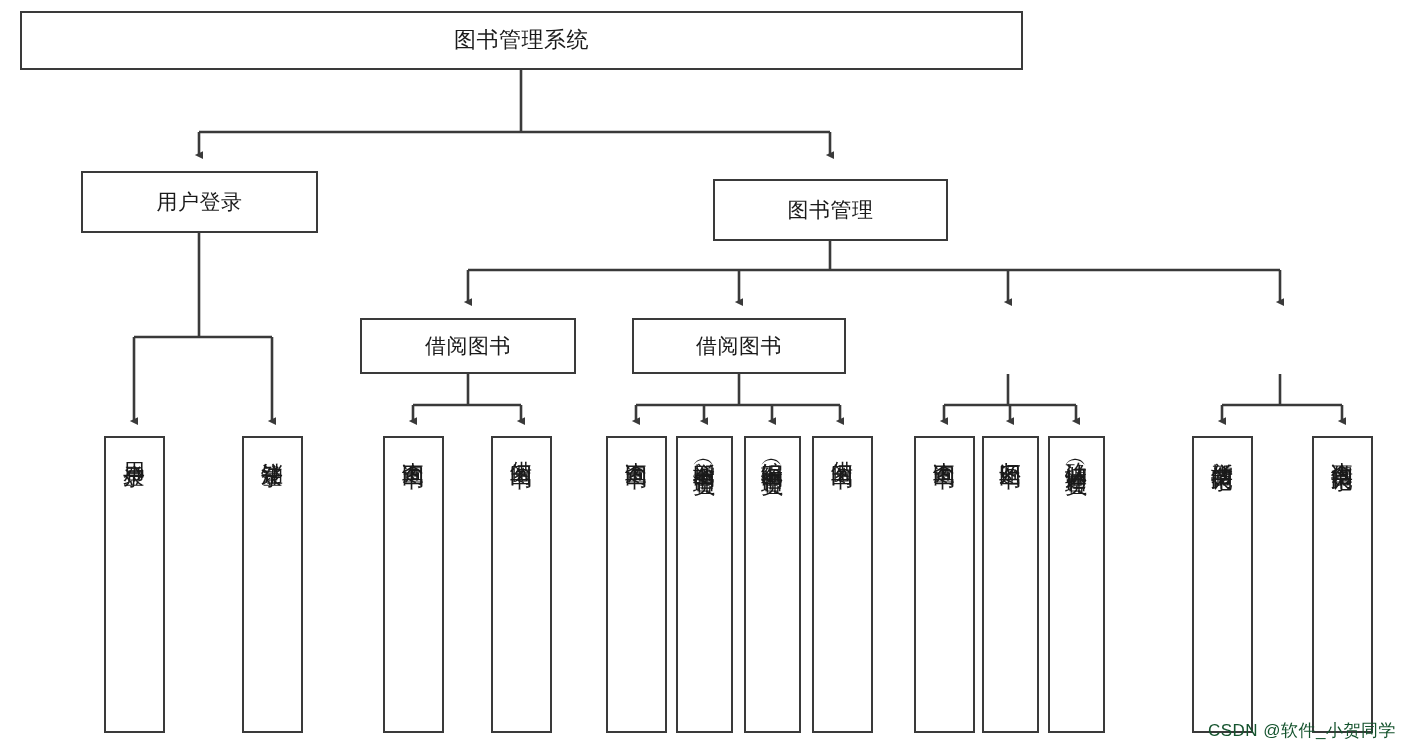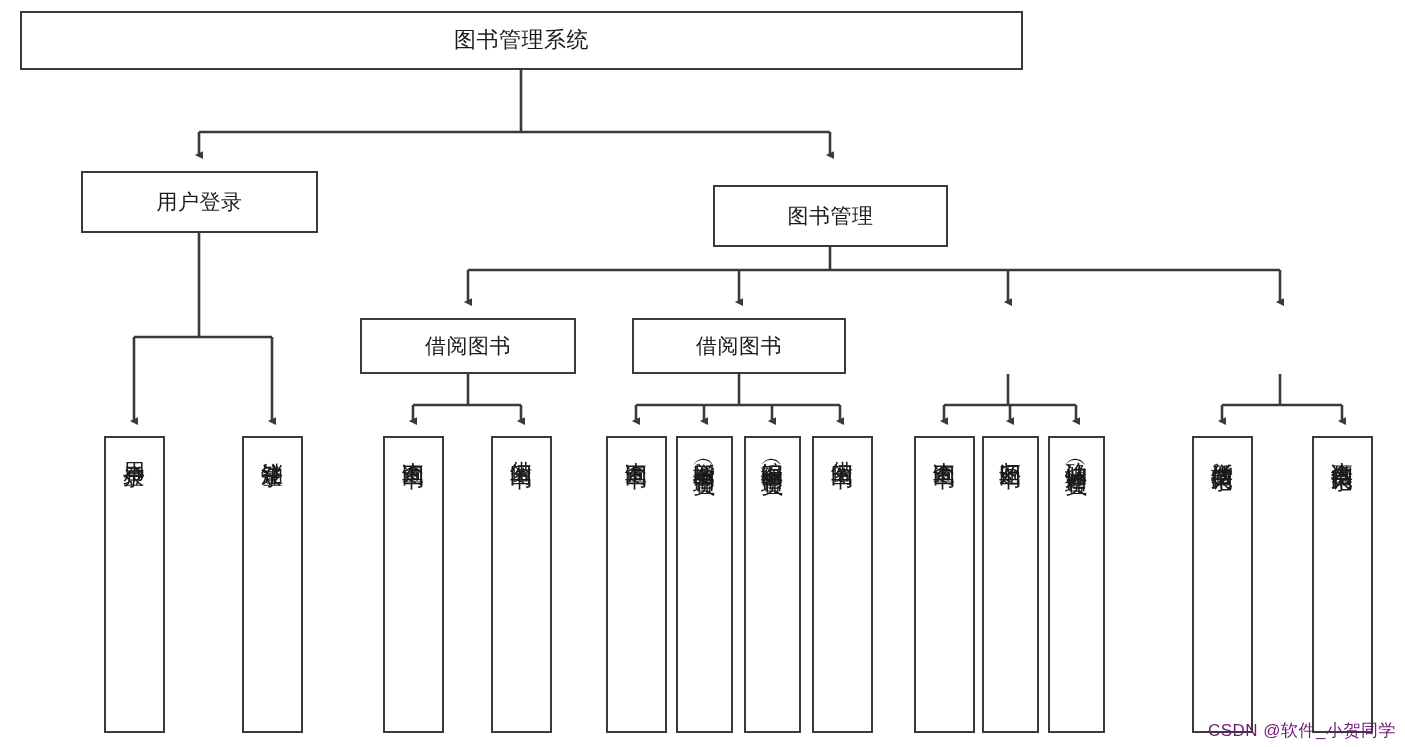--- a/index.html
+++ b/index.html
@@ -59,21 +59,21 @@
     white-space: nowrap;
     margin: 0 auto;
   }
   .node.root .label { font-size: 22px; }
 
   #watermark {
     position: absolute;
     right: 9px;
     bottom: 5px;
     font-size: 17px;
-    color: #701a75;
+    color: #14532d;
     letter-spacing: 0.5px;
     white-space: nowrap;
     user-select: none;
   }
 </style>
 </head>
 <body>
 
 <div id="diagram-root">
 
@@ -140,21 +140,21 @@
   </svg>
 
   <div class="node horizontal root" style="left:20px; top:11px; width:1003px; height:59px;">
     <span class="label">图书管理系统</span>
   </div>
 
   <div class="node horizontal" style="left:81px; top:171px; width:237px; height:62px;">
     <span class="label">用户登录</span>
   </div>
 
-  <div class="node horizontal" style="left:713px; top:185px; width:235px; height:62px;">
+  <div class="node horizontal" style="left:713px; top:179px; width:235px; height:62px;">
     <span class="label">图书管理</span>
   </div>
 
   <div class="node horizontal" style="left:360px; top:318px; width:216px; height:56px;">
     <span class="label">借阅图书</span>
   </div>
 
   <div class="node horizontal" style="left:632px; top:318px; width:214px; height:56px;">
     <span class="label">借阅图书</span>
   </div>

